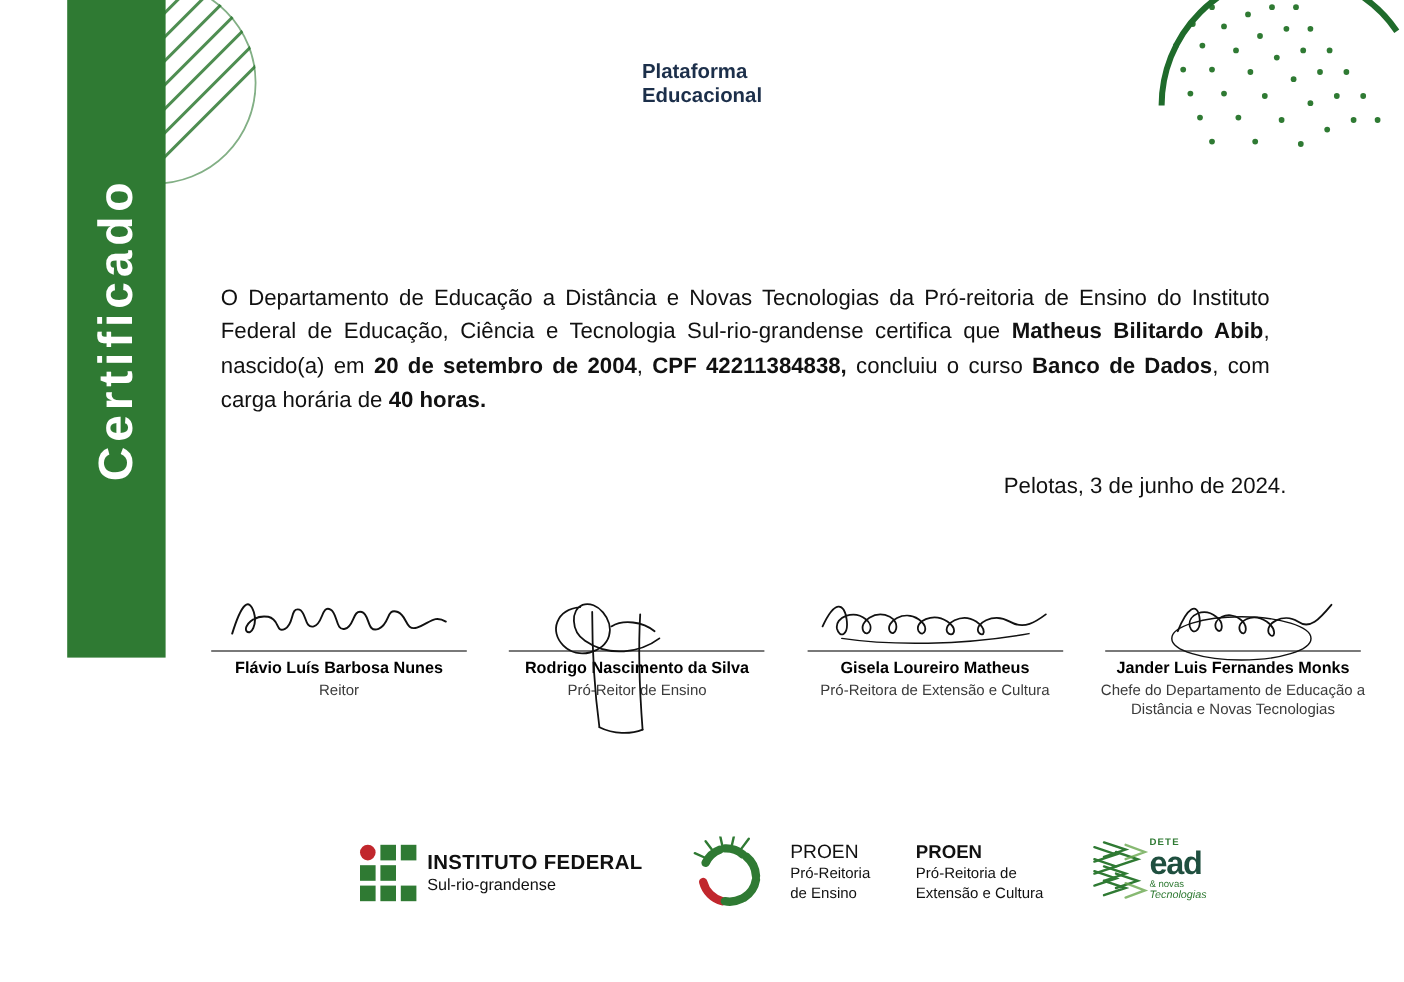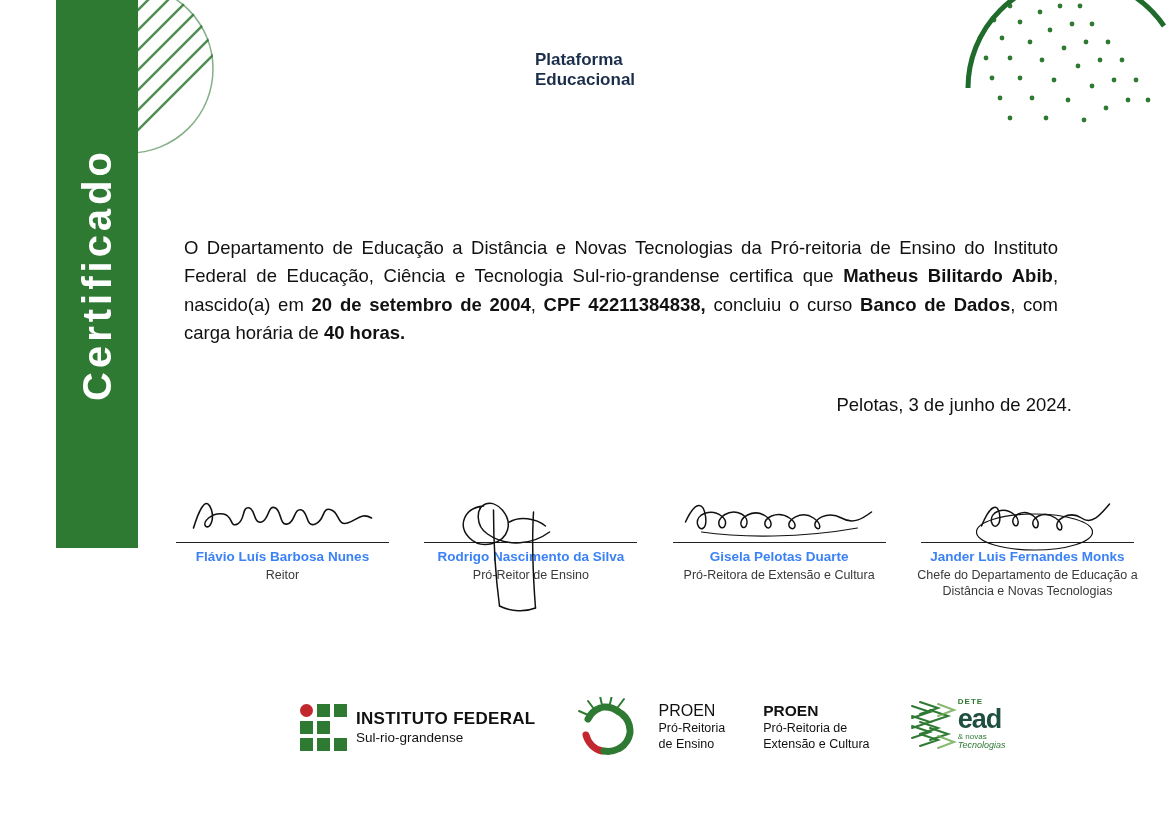--- a/index.html
+++ b/index.html
@@ -149,21 +149,21 @@
     bottom: -2px;
   }
   .sig-rule {
     border-top: 1px solid #222;
     margin: 0 6px;
   }
   .sig-name {
     font-size: 13.5px;
     font-weight: bold;
     margin-top: 6px;
-    color: #3b82f6;
+    color: #000000;
   }
   .sig-role {
     font-size: 12.5px;
     color: #3a3a3a;
     margin-top: 3px;
     line-height: 1.3;
   }
 
   
   .footer-logos {
@@ -363,21 +363,21 @@
     </div>
 
     <div class="sig-block">
       <div class="sig-scribble">
         <svg width="215" height="62" viewBox="0 0 215 62">
           <path d="M14 40 C24 18 32 20 34 34 C36 48 28 50 26 42 C24 32 40 26 50 34 C58 40 52 50 48 44 C44 36 58 26 70 32 C80 37 74 50 70 44 C66 36 82 26 94 34 C104 41 98 50 94 44 C90 36 106 28 118 36 C128 43 122 50 118 45 C114 38 130 28 142 36 C152 43 148 50 144 45 C140 38 156 28 170 36 C182 43 192 36 200 30" fill="none" stroke="#111" stroke-width="1.5" stroke-linecap="round"></path>
           <path d="M30 50 C70 56 130 56 186 46" fill="none" stroke="#111" stroke-width="1.2" stroke-linecap="round"></path>
         </svg>
       </div>
       <div class="sig-rule"></div>
-      <div class="sig-name">Gisela Pelotas Duarte</div>
+      <div class="sig-name">Gisela Loureiro Matheus</div>
       <div class="sig-role">Pró-Reitora de Extensão e Cultura</div>
     </div>
 
     <div class="sig-block">
       <div class="sig-scribble">
         <svg width="215" height="100" viewBox="0 0 215 100" style="bottom:-44px;">
           <path d="M62 40 C70 20 78 16 80 28 C82 40 74 44 72 36 C70 26 84 20 94 28 C102 34 98 44 94 38 C90 30 104 22 114 30 C122 36 118 46 114 40 C110 32 124 24 136 32 C146 39 142 48 138 42 C134 34 150 24 162 32 C172 39 180 30 190 18" fill="none" stroke="#111" stroke-width="1.5" stroke-linecap="round"></path>
           <ellipse cx="115" cy="46" rx="58" ry="18" fill="none" stroke="#111" stroke-width="1.2"></ellipse>
         </svg>
       </div>

